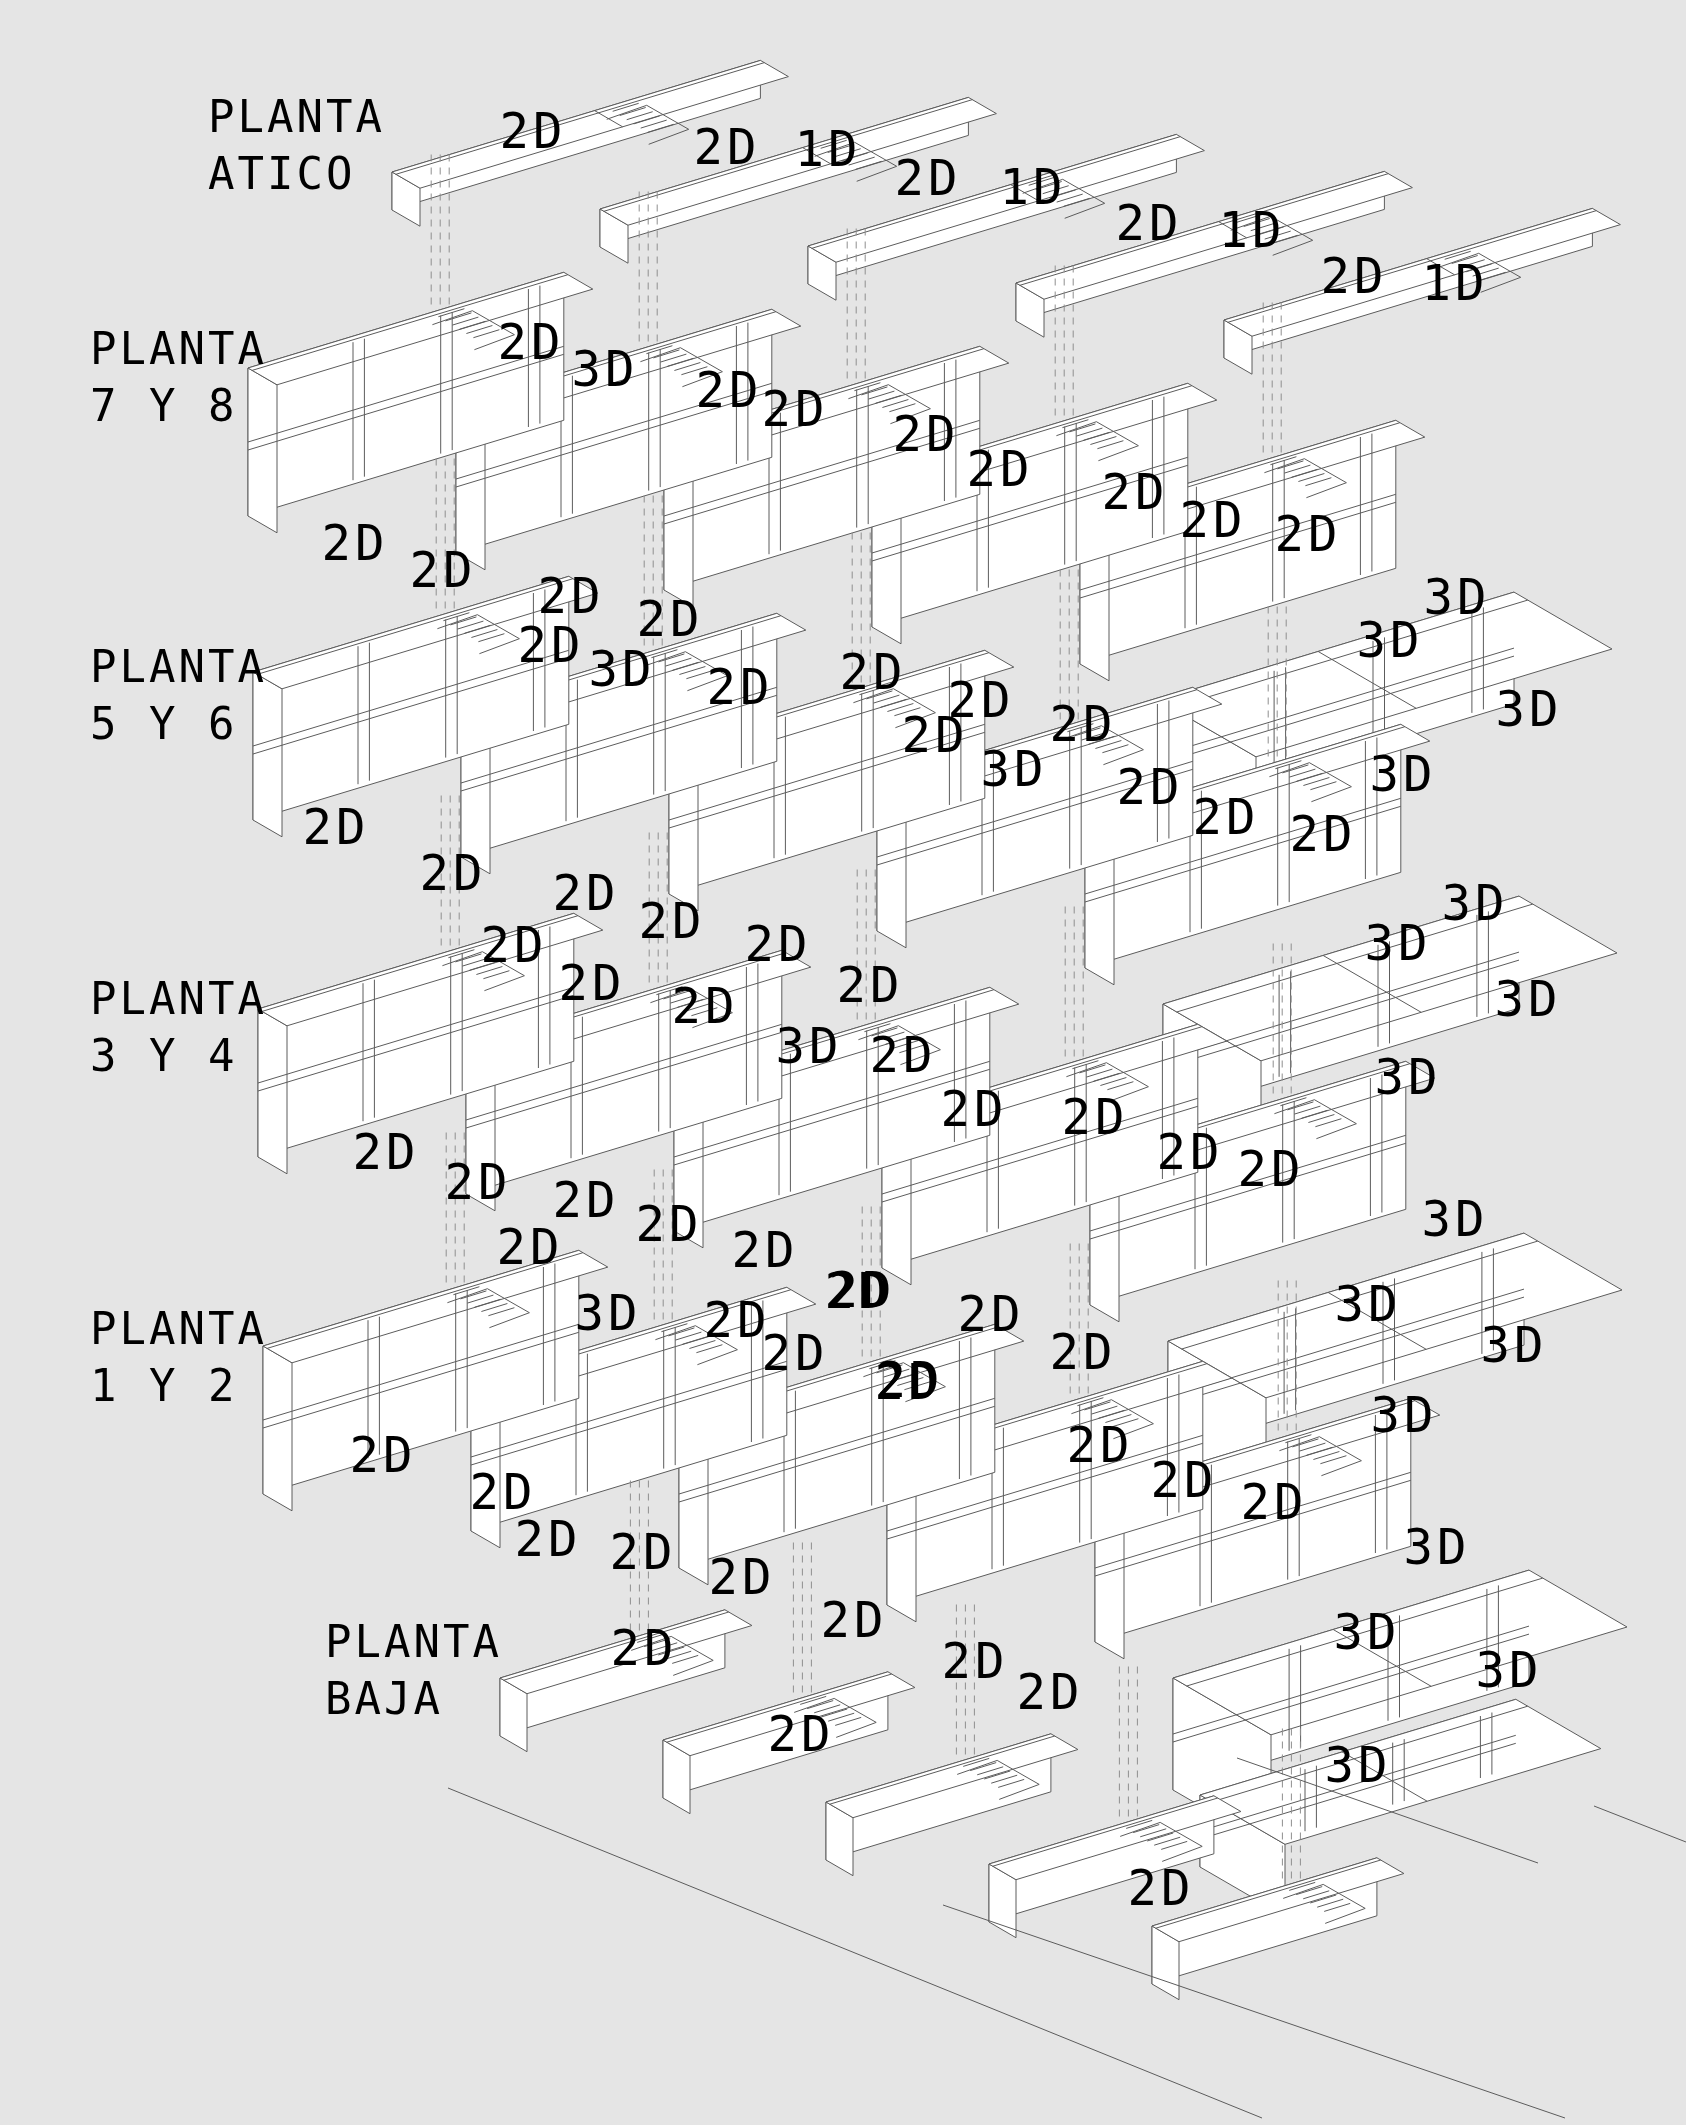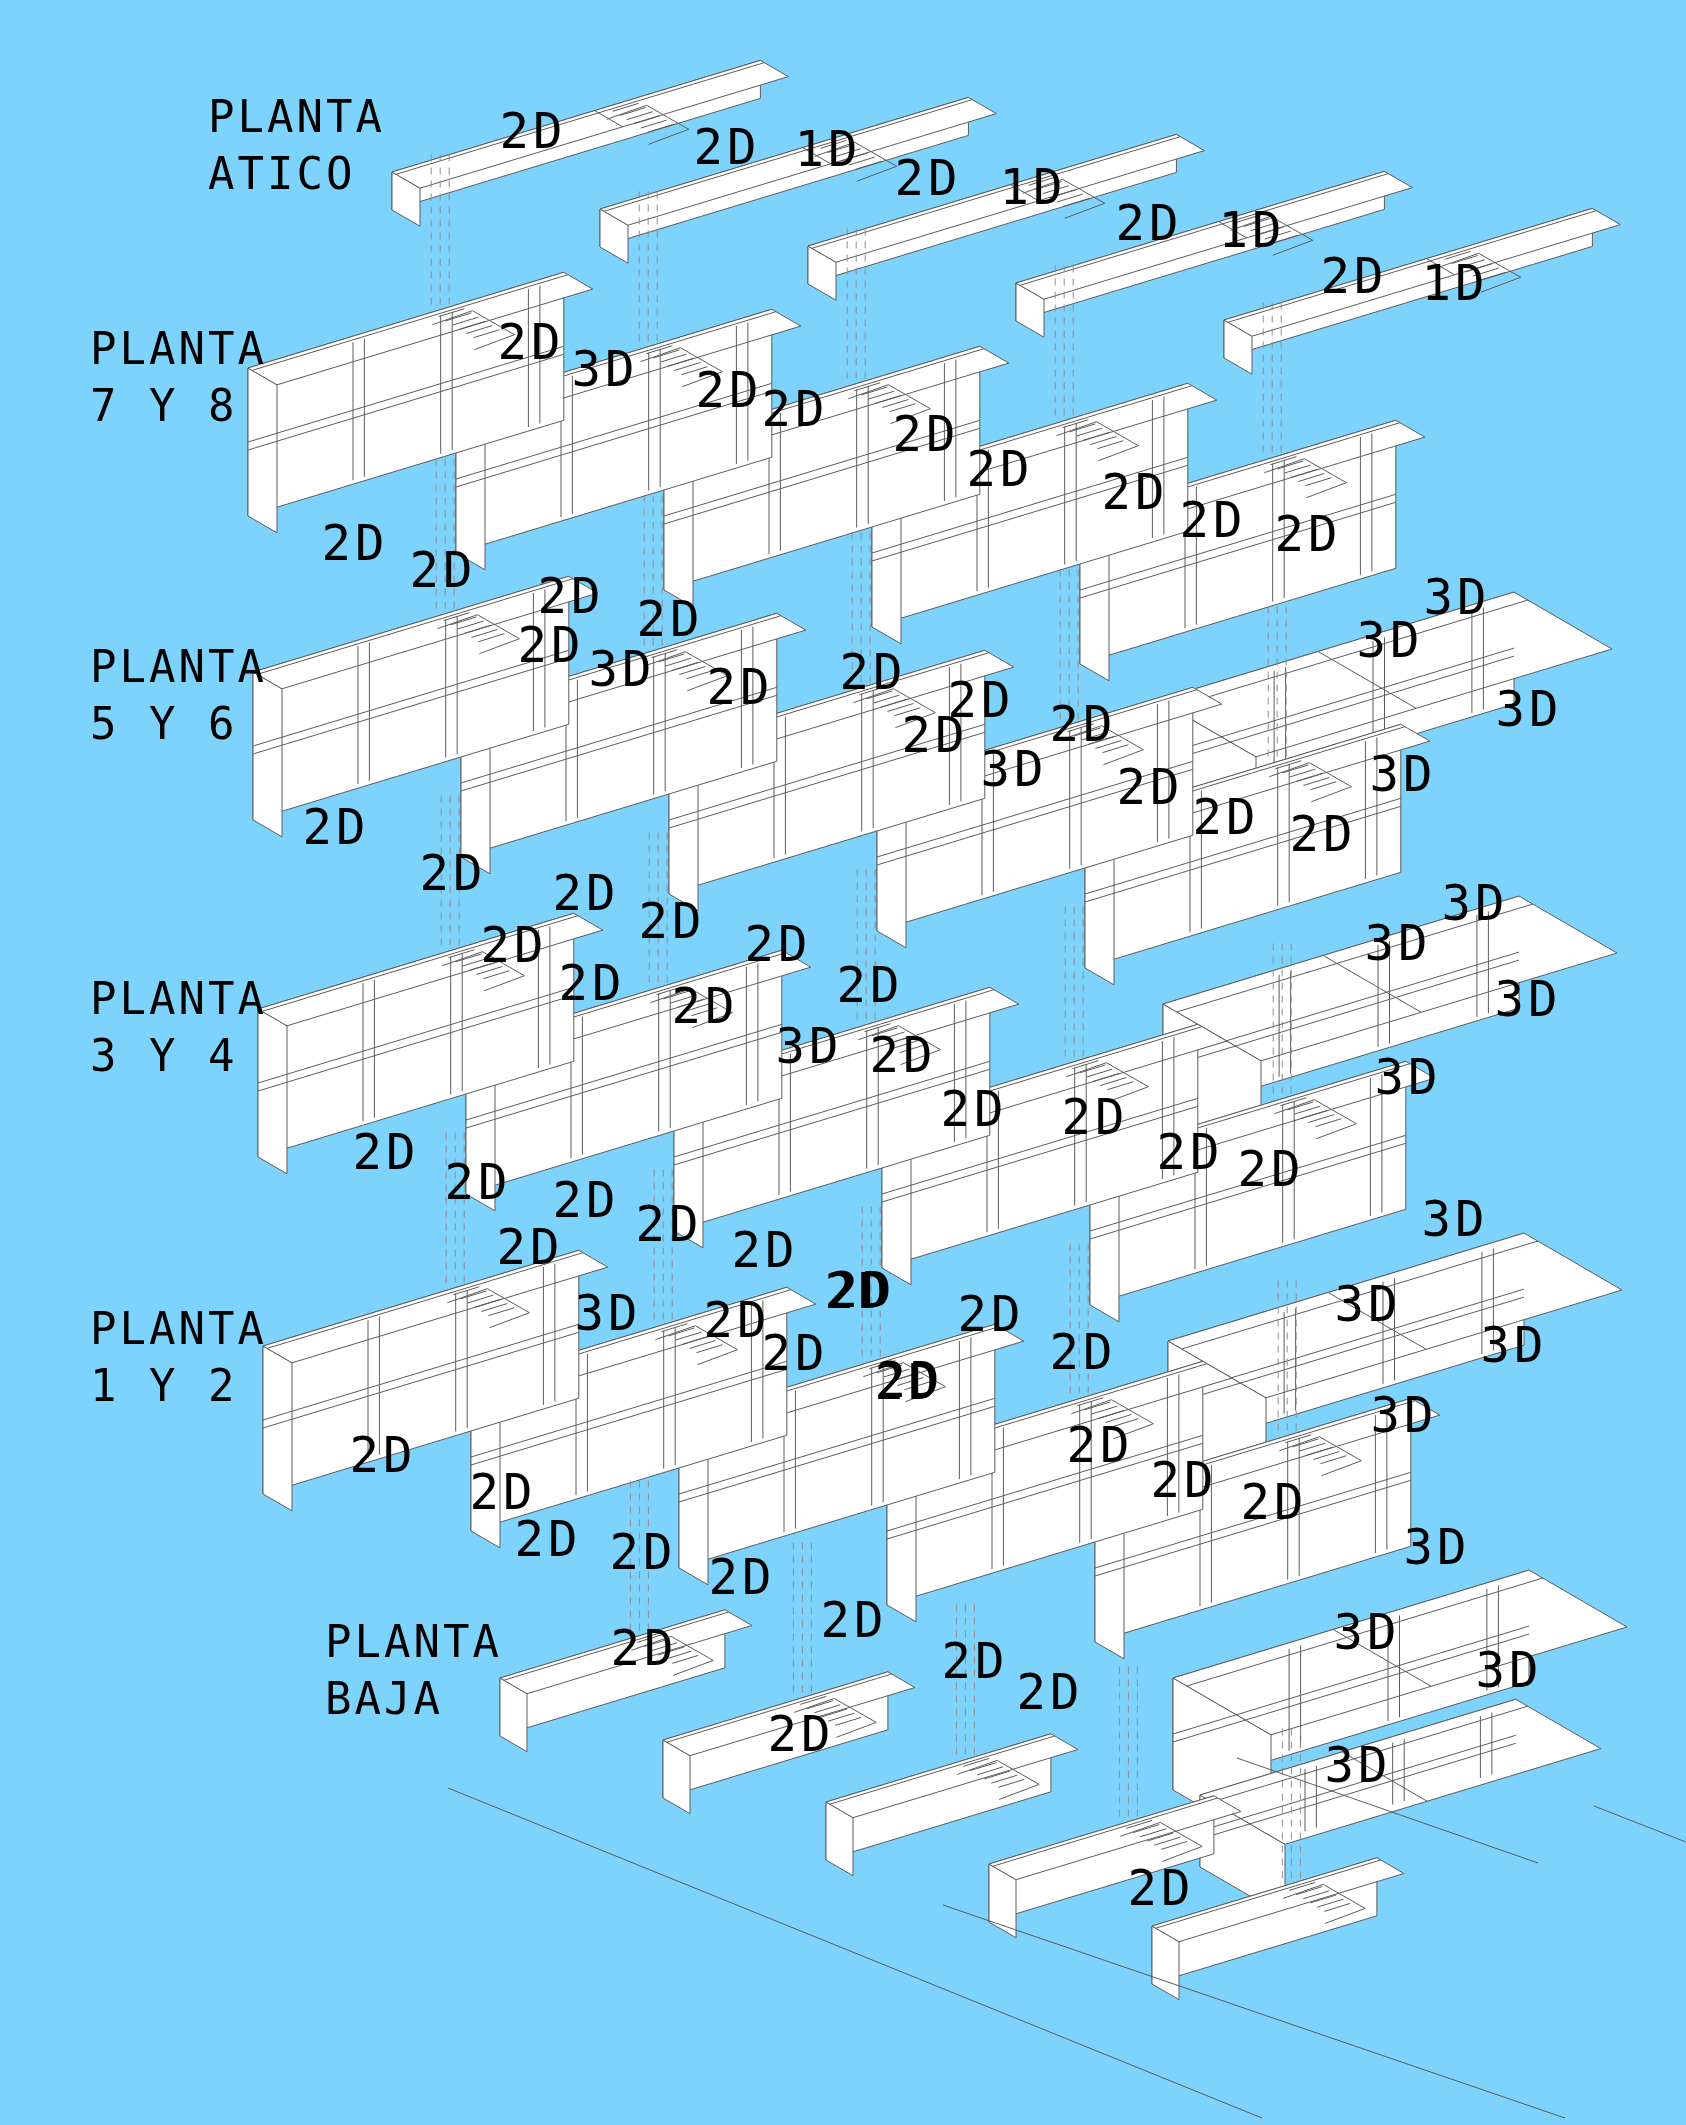--- a/index.html
+++ b/index.html
@@ -1,19 +1,19 @@
 <!DOCTYPE html>
 <html><head>
 <meta charset="utf-8">
 <style>
   html,body{margin:0;padding:0;background:#ffffff;}
   .canvas{
     position:relative;
     width:1686px;height:2125px;
-    background:#7dd3fc;
+    background:#e5e5e5;
     overflow:hidden;
     font-family:"DejaVu Sans Mono","Liberation Mono",monospace;
   }
   #drawing{position:absolute;left:0;top:0;}
   .floor-label{
     position:absolute;
     color:#000;
     font-size:44px;
     line-height:57px;
     letter-spacing:3px;

